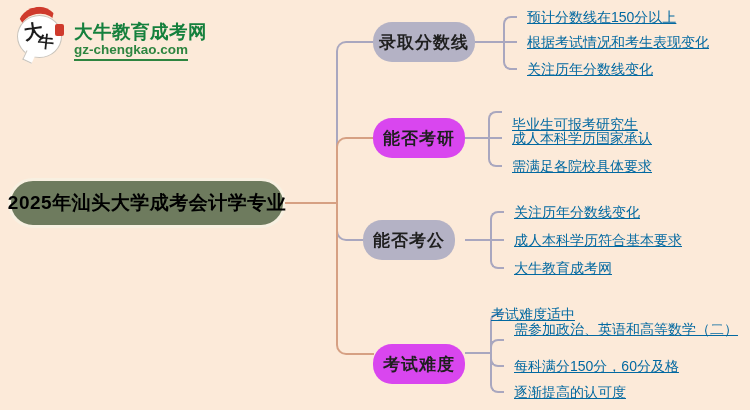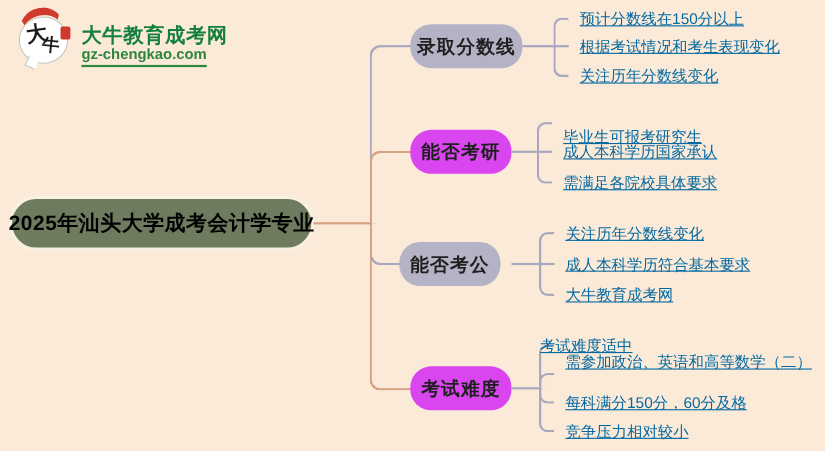--- a/index.html
+++ b/index.html
@@ -113,22 +113,22 @@
 
 <div class="pill pill-purple" style="left:363px; top:220px; width:92px;">能否考公</div>
 <div class="ln purple-h" style="left:465px; top:239px; width:25px;"></div>
 <div class="ln leaf-up" style="left:490px; top:211px; width:14px; height:30px;"></div>
 <div class="ln purple-h" style="left:490px; top:239px; width:14px;"></div>
 <div class="ln leaf-dn" style="left:490px; top:240px; width:14px; height:29px;"></div>
 <div class="leaf" style="left:514px; top:202px;">关注历年分数线变化</div>
 <div class="leaf" style="left:514px; top:230px;">成人本科学历符合基本要求</div>
 <div class="leaf" style="left:514px; top:258px;">大牛教育成考网</div>
 
-<div class="pill pill-salmon" style="left:373px; top:333px; width:92px;">考试难度</div>
+<div class="pill pill-salmon" style="left:373px; top:344px; width:92px;">考试难度</div>
 <div class="ln purple-h" style="left:465px; top:352px; width:25px;"></div>
 <div class="ln leaf-up" style="left:490px; top:313px; width:14px; height:41px;"></div>
 <div class="ln leaf-up" style="left:490px; top:339px; width:14px; height:15px;"></div>
 <div class="ln leaf-dn" style="left:490px; top:353px; width:14px; height:14px;"></div>
 <div class="ln leaf-dn" style="left:490px; top:353px; width:14px; height:40px;"></div>
 <div class="leaf" style="left:491px; top:304px;">考试难度适中</div>
 <div class="leaf" style="left:514px; top:319px;">需参加政治、英语和高等数学（二）</div>
 <div class="leaf" style="left:514px; top:356px;">每科满分150分，60分及格</div>
-<div class="leaf" style="left:514px; top:382px;">竞争压力相对较小</div>
+<div class="leaf" style="left:514px; top:382px;">逐渐提高的认可度</div>
 
 </body></html>

